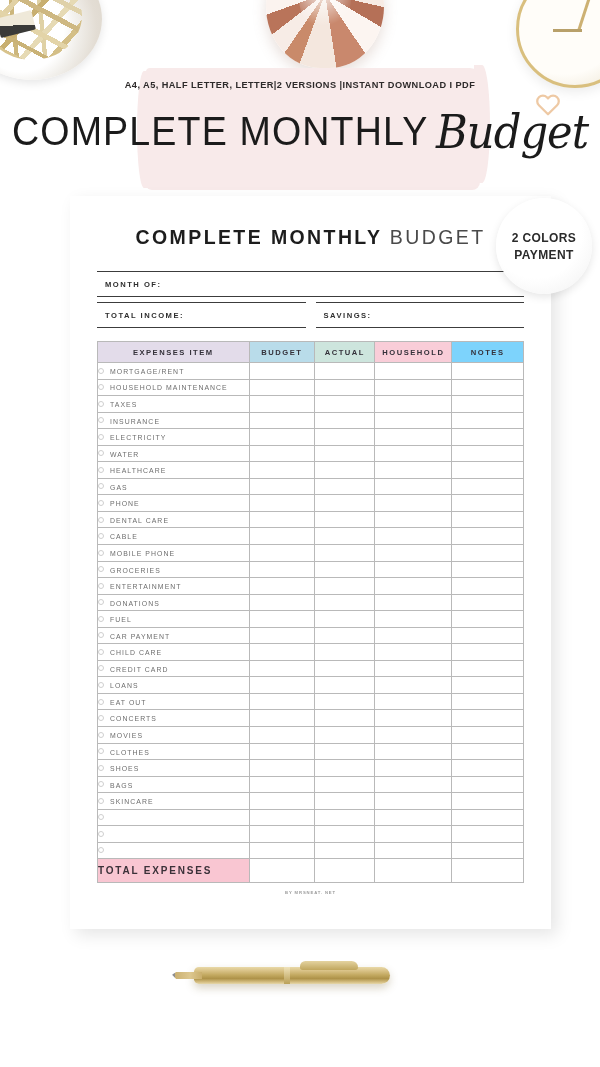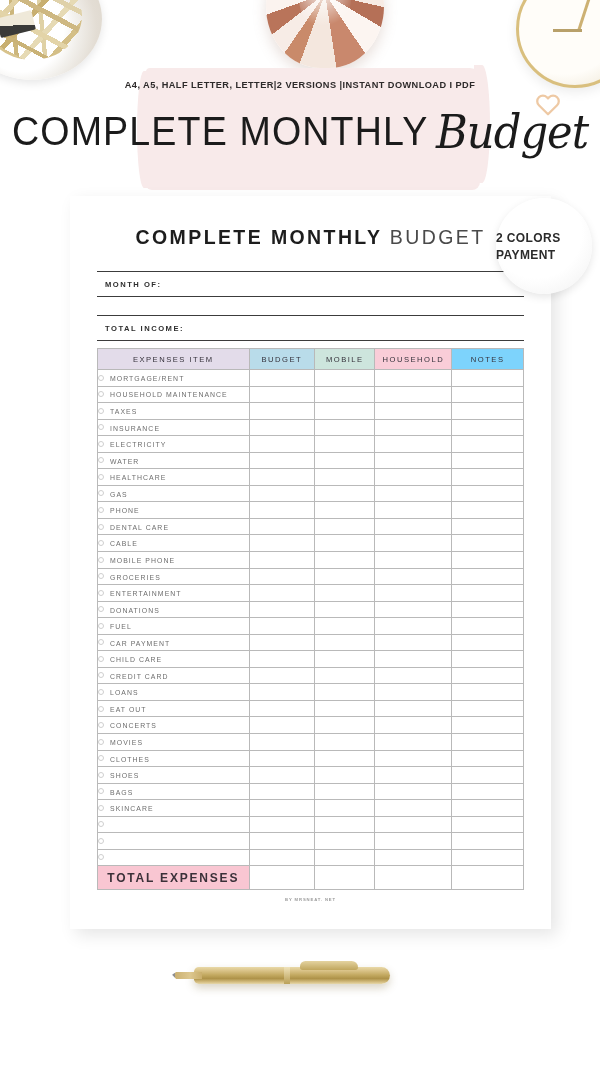--- a/index.html
+++ b/index.html
@@ -146,21 +146,21 @@
   }
 
   
   .colors-badge {
     position: absolute; right: 8px; top: 198px;
     width: 96px; height: 96px;
     border-radius: 50%;
     background: radial-gradient(circle at 42% 36%, #ffffff 0 55%, #f7f7f7 78%, #ededed 100%);
     box-shadow: 0 3px 9px rgba(0,0,0,.10);
     display: flex; flex-direction: column;
-    justify-content: center;
+    align-items: center; justify-content: center;
     gap: 3px;
     z-index: 6;
   }
   .colors-badge span {
     font-size: 12px; font-weight: 700; letter-spacing: .4px; color: #2b2b2b;
     font-family: "Liberation Sans Narrow", "Liberation Sans", sans-serif;
   }
 
   
   .paper {
@@ -183,40 +183,40 @@
   }
   .doc-title .light { font-weight: 400; color: #4a4a4a; }
 
   .rule-box {
     border-top: 1.6px solid #3c3c3c;
     border-bottom: 1.6px solid #3c3c3c;
     height: 26px;
     display: flex;
     align-items: center;
     padding-left: 8px;
-    margin-bottom: 18px;
+    margin-bottom: 5px;
   }
   .field-label {
     font-size: 7.6px; letter-spacing: 1.5px; font-weight: 700; color: #2e2e2e;
   }
-  .two-col { display: flex; gap: 10px; margin-bottom: 7px; }
+  .two-col { display: flex; gap: 10px; margin-bottom: 13px; }
   .two-col .rule-box { flex: 1; margin-bottom: 0; }
 
   
   table.budget { width: 100%; border-collapse: collapse; table-layout: fixed; }
   table.budget th, table.budget td {
     border: 1px solid #b9b9b9;
     height: 16.55px;
     padding: 0;
   }
   table.budget th {
     height: 21px;
     font-size: 7.6px;
     letter-spacing: 1.5px;
-    font-weight: 400;
+    font-weight: 700;
     color: #34313a;
     text-align: center;
   }
   th.c-item   { background: #e3dcea; width: 148px; }
   th.c-budget { background: #b9dcea; width: 64px; }
   th.c-actual { background: #cde5dd; width: 59px; }
   th.c-diff   { background: #f9cdd8; width: 75px; }
   th.c-notes  { background: #7dd3fc; width: 70px; }
 
   td.item-cell {
@@ -233,22 +233,21 @@
     border-radius: 50%;
     margin-right: 6px;
     vertical-align: middle;
     position: relative; top: -.5px;
   }
   .item-text { vertical-align: middle; }
 
   tr.total-row td { height: 24px; }
   td.total-label {
     background: #f9c6d2;
-    text-align: center;
-    font-size: 12px;
+    font-size: 10px;
     letter-spacing: 1.8px;
     font-weight: 700;
     color: #3b3139;
   }
 
   .credit {
     text-align: center;
     font-size: 4.2px;
     letter-spacing: .9px;
     color: #9a9a9a;
@@ -325,28 +324,31 @@
       </div>
 
       <div class="rule-box">
         <span class="field-label">MONTH OF:</span>
       </div>
 
       <div class="two-col">
         <div class="rule-box">
           <span class="field-label">TOTAL INCOME:</span>
         </div>
+        <div class="rule-box">
+          <span class="field-label">SAVINGS:</span>
+        </div>
       </div>
 
       <table class="budget">
         <thead>
           <tr>
             <th class="c-item">EXPENSES ITEM</th>
             <th class="c-budget">BUDGET</th>
-            <th class="c-actual">MOBILE</th>
+            <th class="c-actual">ACTUAL</th>
             <th class="c-diff">HOUSEHOLD</th>
             <th class="c-notes">NOTES</th>
           </tr>
         </thead>
         <tbody id="table-body">
             <tr>
               <td class="item-cell"><span class="bullet"></span><span class="item-text">MORTGAGE/RENT</span></td>
               <td></td>
               <td></td>
               <td></td>

